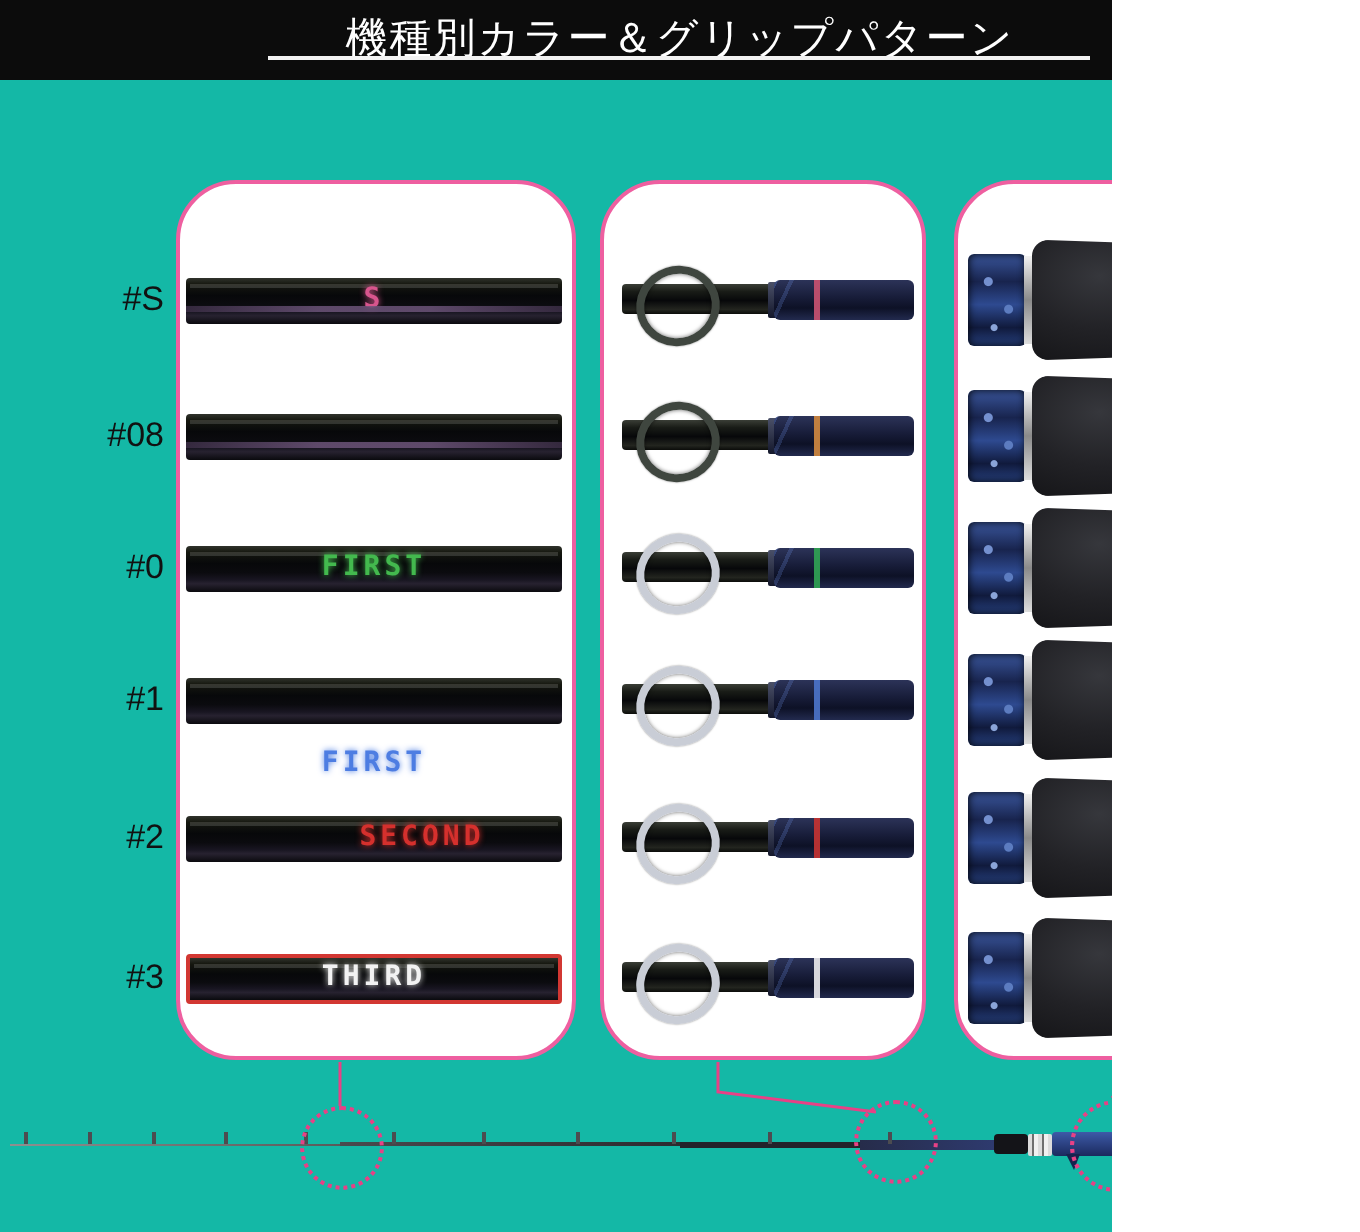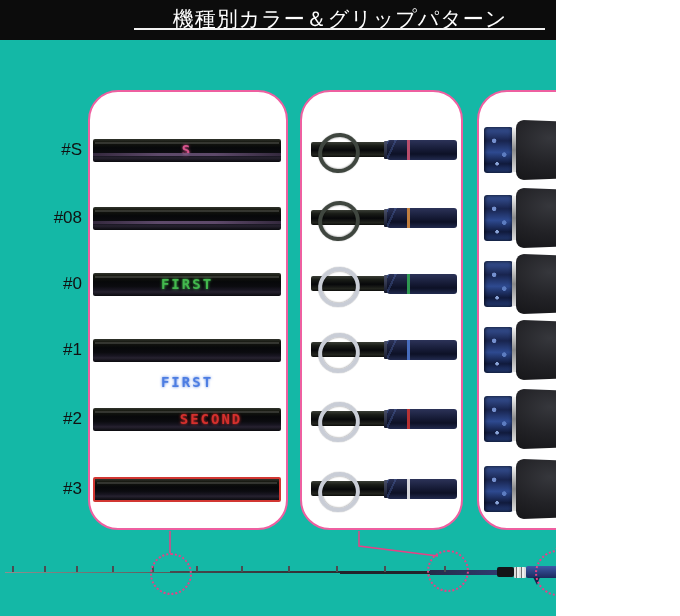--- a/index.html
+++ b/index.html
@@ -123,20 +123,21 @@
       <div class="bar-blank" style="top: 338.5px;">
         <div class="sheen"></div>
         <div class="logo" style="color: rgb(77, 125, 226); text-shadow: rgb(77, 125, 226) 0px 0px 3px; margin-top: 32px;">FIRST</div>
       </div>
       <div class="bar-blank" style="top: 407.5px;">
         <div class="sheen"></div>
         <div class="logo" style="color: rgb(213, 48, 45); text-shadow: rgb(213, 48, 45) 0px 0px 3px; padding-left: 24px;">SECOND</div>
       </div>
       <div class="bar-blank" style="top: 476.5px; border: 2px solid rgb(210, 55, 50); height: 25px;">
         <div class="sheen"></div>
+        <div class="logo" style="color: rgb(242, 242, 242); text-shadow: rgb(242, 242, 242) 0px 0px 3px;">THIRD</div>
       </div>
     </div>
   <div id="guide-layer">
       <div class="guide-cell dark" style="top: 127px;">
         <div class="seg-l"></div>
         <div class="joint"></div>
         <div class="seg-r"></div>
         <div class="accent" style="background: rgb(194, 80, 111);"></div>
         <div class="ring"></div>
       </div>

